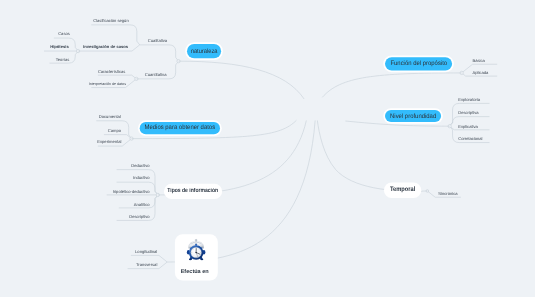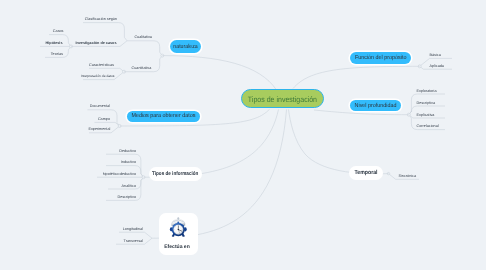--- a/index.html
+++ b/index.html
@@ -78,23 +78,20 @@
     <div class="leaf" style="right: 350px; top: 196.05px; font-size: 3.75px;">Descriptivo</div>
     <div class="leaf" style="right: 343px; top: 227.85px; font-size: 3.75px;">Longitudinal</div>
     <div class="leaf" style="right: 343px; top: 239.85px; font-size: 3.75px;">Transversal</div>
     <div class="leaf" style="left: 429.5px; top: 54.05px; font-size: 3.75px;">Básica</div>
     <div class="leaf" style="left: 429.5px; top: 64.85px; font-size: 3.75px;">Aplicada</div>
     <div class="leaf" style="left: 416.5px; top: 89.65px; font-size: 3.75px;">Exploratoria</div>
     <div class="leaf" style="left: 416.5px; top: 101.65px; font-size: 3.75px;">Descriptiva</div>
     <div class="leaf" style="left: 416.5px; top: 113.65px; font-size: 3.75px;">Explicativa</div>
     <div class="leaf" style="left: 416.5px; top: 125.25px; font-size: 3.75px;">Correlacional</div>
     <div class="leaf" style="left: 398.5px; top: 174.95px; font-size: 3.75px;">Sincrónica</div>
-    <div class="pill" style="left: 241px; top: 89px; width: 83px; height: 19px; background: rgb(168, 204, 94); font-size: 7.8px; color: rgb(63, 123, 57); border: 1.5px solid rgb(46, 180, 234); padding-top: 3.2px;">
-      <span style="display: block; transform: scaleX(0.9); transform-origin: center center;">Tipos de investigación</span>
-    </div>
     <div class="pill" style="left: 169.5px; top: 40.4px; width: 31.5px; height: 12.9px; background: rgb(51, 188, 252); font-size: 5.8px; color: rgb(44, 50, 56); box-shadow: rgb(255, 255, 255) 0px 0px 0px 1.6px; padding-top: 1.6px;">
       <span style="display: block; transform: scaleX(0.9); transform-origin: center center;">naturaleza</span>
     </div>
     <div class="pill" style="left: 127px; top: 110.6px; width: 72.5px; height: 11.9px; background: rgb(51, 188, 252); font-size: 5.8px; color: rgb(44, 50, 56); box-shadow: rgb(255, 255, 255) 0px 0px 0px 1.6px; padding-top: 1.6px;">
       <span style="display: block; transform: scaleX(0.93); transform-origin: center center;">Medios para obtener datos</span>
     </div>
     <div class="pill" style="left: 148.7px; top: 167.2px; width: 53.5px; height: 14.1px; background: rgb(255, 255, 255); font-size: 5.4px; color: rgb(44, 54, 66); font-weight: bold; padding-top: 1.6px;">
       <span style="display: block; transform: scaleX(0.85); transform-origin: center center;">Tipos de información</span>
     </div>
     <div class="pill" style="left: 350.3px; top: 52.2px; width: 60.5px; height: 12.2px; background: rgb(51, 188, 252); font-size: 5.8px; color: rgb(44, 50, 56); box-shadow: rgb(255, 255, 255) 0px 0px 0px 1.6px; padding-top: 1.6px;">

